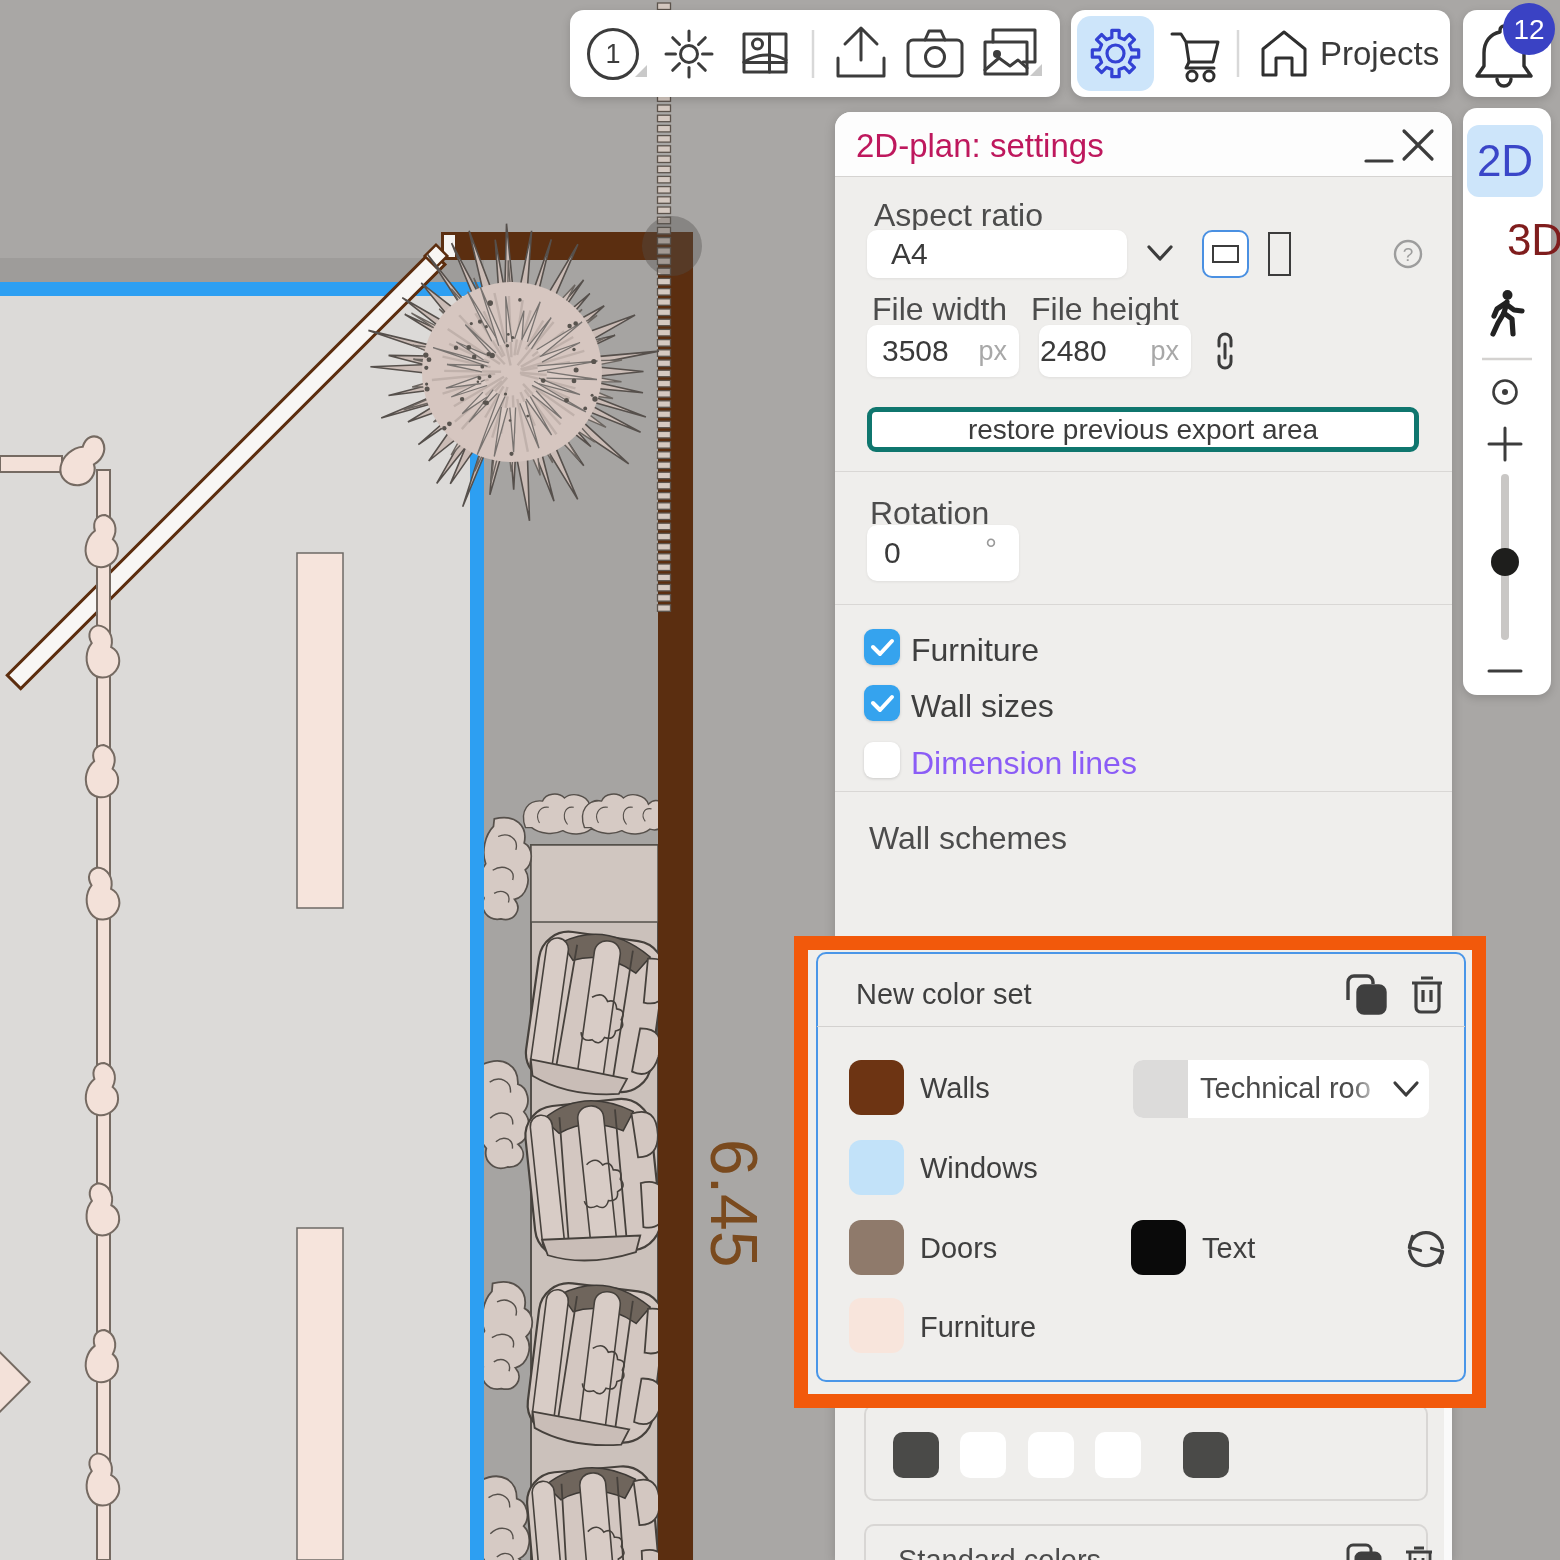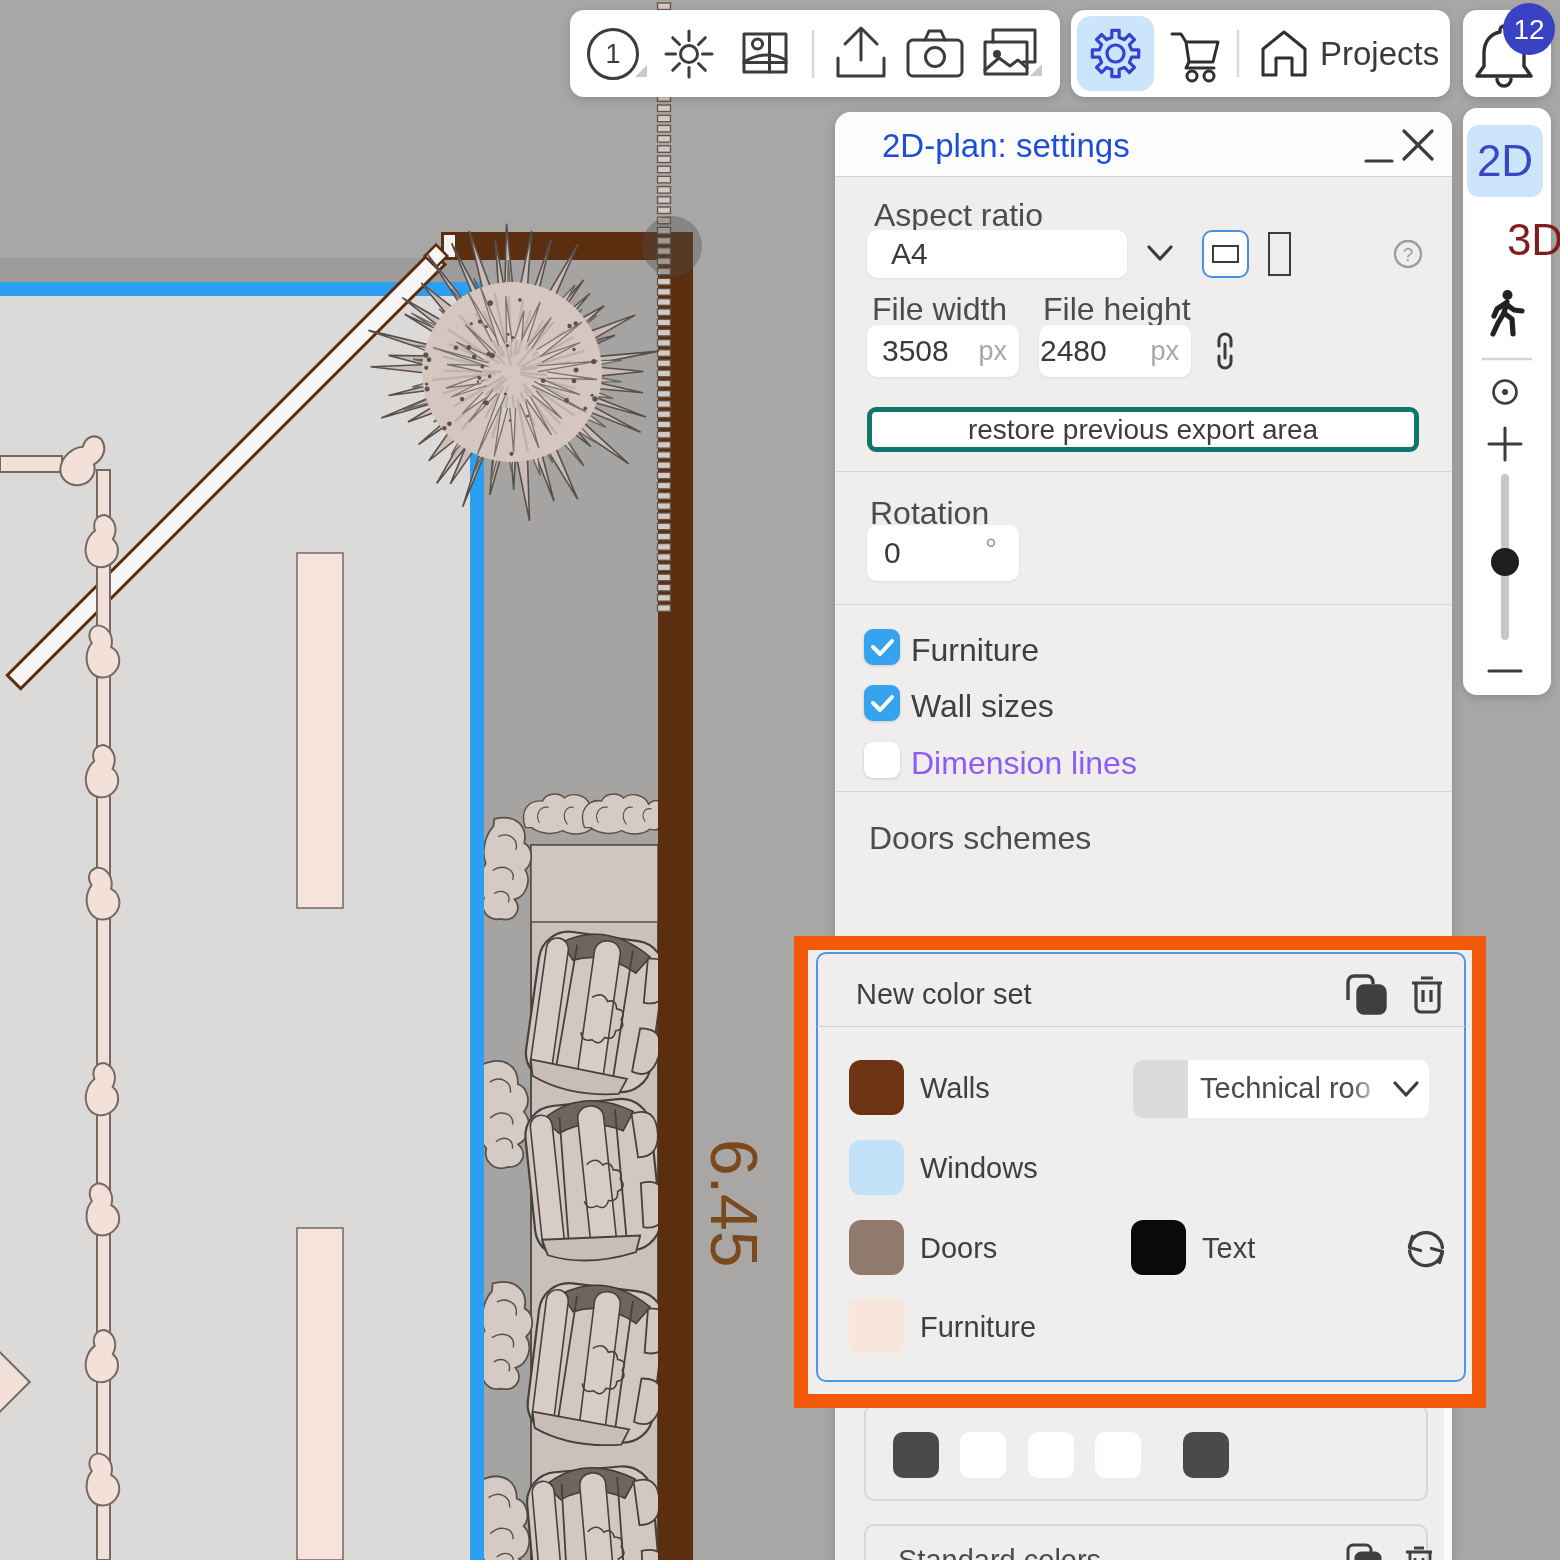--- a/index.html
+++ b/index.html
@@ -413,42 +413,42 @@
 <svg class="abs" style="left:1463px;top:0px" width="97" height="100" viewBox="0 0 97 100">
     <g stroke="#2f2f2f" stroke-width="3.4" fill="none" stroke-linecap="round" stroke-linejoin="round">
       <path d="M41 26 a4 4 0 0 1 4 4 v2 c10 2 16 10 16 21 v13 l7 10 H14 l7 -10 V53 c0 -11 6 -19 16 -21 v-2 a4 4 0 0 1 4 -4 z"></path>
       <path d="M34 79 a7 7 0 0 0 14 0"></path>
     </g>
     <circle cx="66" cy="29" r="26" fill="#3a42c4"></circle>
     <text x="66" y="39" font-size="28" fill="#fff" text-anchor="middle">12</text>
   </svg>
 <div class="abs" style="left:835px;top:112px;width:617px;height:1448px;background:#efeeec;border-radius:16px 16px 0 0;box-shadow:0 3px 12px rgba(0,0,0,.18);overflow:hidden">
     <div class="abs" style="left:0;top:0;width:617px;height:65px;background:#fdfdfd;border-bottom:1px solid #d5d3d1"></div>
-    <div class="abs" style="left:47px;top:15px;font-size:33px;color:#1d4ed8">2D-plan: settings</div>
+    <div class="abs" style="left:21px;top:15px;font-size:33px;color:#be185d">2D-plan: settings</div>
     <svg class="abs" style="left:520px;top:11px" width="80" height="45" viewBox="0 0 80 45">
       <g stroke="#3c3c3c" stroke-width="3.2" fill="none" stroke-linecap="round">
         <line x1="11" y1="38" x2="37" y2="38"></line>
         <line x1="55" y1="8" x2="83" y2="36" transform="translate(-6,0)"></line>
         <line x1="83" y1="8" x2="55" y2="36" transform="translate(-6,0)"></line>
       </g>
     </svg>
     <div class="lbl" style="left:39px;top:85px">Aspect ratio</div>
     <div class="inp" style="left:32px;top:118px;width:260px;height:48px;line-height:48px"><span style="margin-left:24px">A4</span></div>
     <svg class="abs" style="left:310px;top:130px" width="30" height="24" viewBox="0 0 30 24">
       <path d="M4 5 L15 17 L26 5" fill="none" stroke="#3c3c3c" stroke-width="3.2" stroke-linecap="round" stroke-linejoin="round"></path>
     </svg>
     <div class="abs" style="left:367px;top:118px;width:47px;height:48px;background:#fff;border:2.5px solid #4a90e2;border-radius:10px"></div>
     <div class="abs" style="left:377px;top:133px;width:27px;height:18px;border:2.5px solid #3c3c3c"></div>
     <div class="abs" style="left:433px;top:120px;width:23px;height:44px;border:2.5px solid #3c3c3c"></div>
     <svg class="abs" style="left:558px;top:127px" width="30" height="30" viewBox="0 0 30 30">
       <circle cx="15" cy="15" r="13" fill="none" stroke="#9d9d9d" stroke-width="2.4"></circle>
       <text x="15" y="22" font-size="19" fill="#9d9d9d" text-anchor="middle">?</text>
     </svg>
     <div class="lbl" style="left:37px;top:179px">File width</div>
-    <div class="lbl" style="left:208px;top:179px">File height</div>
+    <div class="lbl" style="left:196px;top:179px">File height</div>
     <div class="inp" style="left:32px;top:213px;width:152px;height:52px;line-height:52px"><span style="margin-left:15px">3508</span><span style="position:absolute;right:12px;color:#a8a8a8;font-size:27px">px</span></div>
     <div class="inp" style="left:204px;top:213px;width:152px;height:52px;line-height:52px"><span style="margin-left:1px">2480</span><span style="position:absolute;right:12px;color:#a8a8a8;font-size:27px">px</span></div>
     <svg class="abs" style="left:372px;top:218px" width="36" height="42" viewBox="0 0 36 42">
       <g fill="none" stroke="#3c3c3c" stroke-width="3" stroke-linecap="round">
         <path d="M12 16 V10 a6 6 0 0 1 12 0 V16"></path>
         <path d="M12 26 V32 a6 6 0 0 0 12 0 V26"></path>
         <line x1="18" y1="14" x2="18" y2="28"></line>
       </g>
     </svg>
     <div class="btn" style="left:32px;top:295px;width:552px;height:45px">restore previous export area</div>
@@ -460,21 +460,21 @@
         <path d="M9 18 L16 25 L28 12" fill="none" stroke="#fff" stroke-width="4" stroke-linecap="round" stroke-linejoin="round"></path>
       </svg></div>
     <div class="lbl" style="left:76px;top:520px;color:#3f3f3f">Furniture</div>
     <div class="cb" style="top:573px;background:#35a3ee"><svg width="36" height="36" viewBox="0 0 36 36">
         <path d="M9 18 L16 25 L28 12" fill="none" stroke="#fff" stroke-width="4" stroke-linecap="round" stroke-linejoin="round"></path>
       </svg></div>
     <div class="lbl" style="left:76px;top:576px;color:#3f3f3f">Wall sizes</div>
     <div class="cb" style="top:630px;background:#fff"></div>
     <div class="lbl" style="left:76px;top:633px;color:#8b5cf6">Dimension lines</div>
     <div class="sep" style="top:679px"></div>
-    <div class="lbl" style="left:34px;top:708px">Doors schemes</div>
+    <div class="lbl" style="left:34px;top:708px">Wall schemes</div>
     <div class="abs" style="left:29px;top:1292px;width:564px;height:97px;border:2px solid #d8d6d4;border-radius:10px">
       <div class="sw" style="left:27px;top:26px;width:46px;height:46px;border-radius:10px;background:#4a4a48"></div>
       <div class="sw" style="left:94px;top:26px;width:46px;height:46px;border-radius:10px;background:#fff"></div>
       <div class="sw" style="left:162px;top:26px;width:46px;height:46px;border-radius:10px;background:#fff"></div>
       <div class="sw" style="left:229px;top:26px;width:46px;height:46px;border-radius:10px;background:#fff"></div>
       <div class="sw" style="left:317px;top:26px;width:46px;height:46px;border-radius:10px;background:#4a4a48"></div>
     </div>
     <div class="abs" style="left:29px;top:1412px;width:564px;height:60px;border:2px solid #d8d6d4;border-radius:10px 10px 0 0;border-bottom:none">
       <div class="lbl" style="left:32px;top:18px;font-size:29px">Standard colors</div>
       <svg class="abs" style="left:478px;top:14px" width="110" height="40" viewBox="0 0 110 40">

